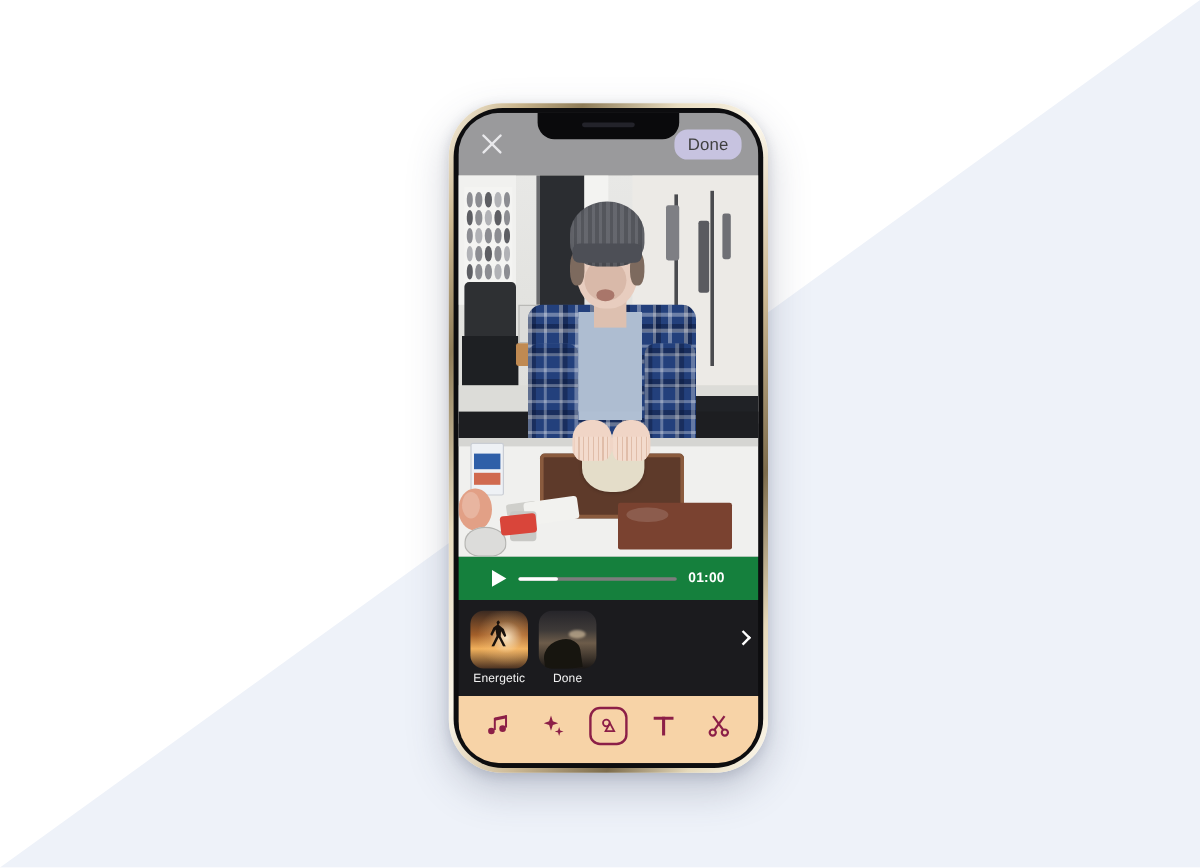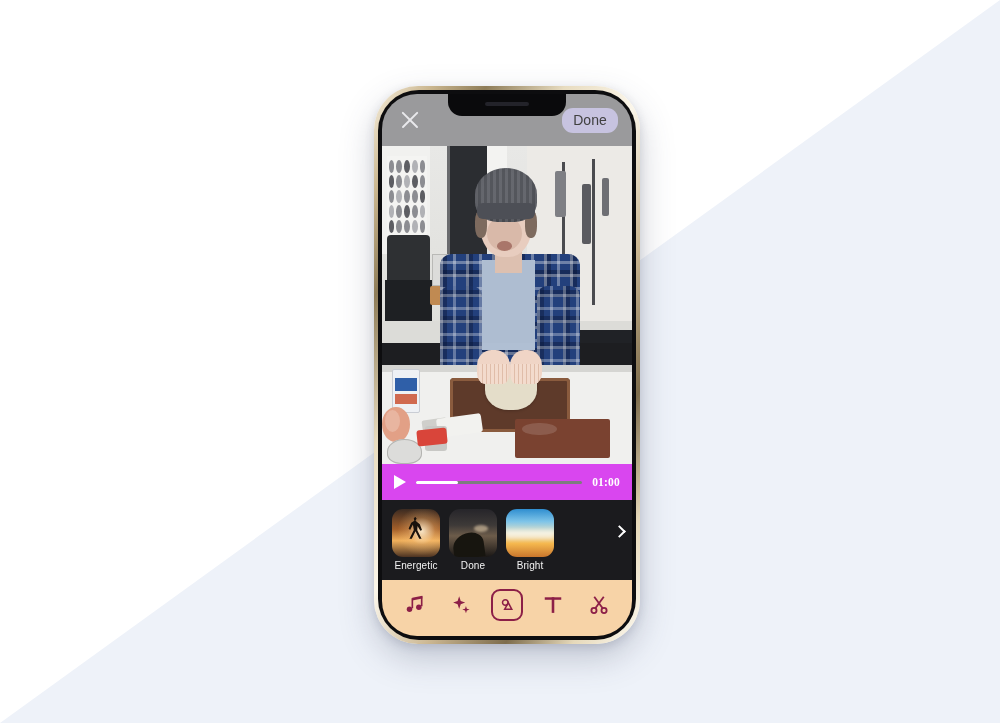--- a/index.html
+++ b/index.html
@@ -210,27 +210,26 @@
   .apple { left:0%; top:82%; width:11%; height:11%; background:#e2a086; border-radius:50%; }
   .apple-sh { left:1%; top:83%; width:6%; height:7%; background:rgba(255,255,255,.22); border-radius:50%; }
   .whisk { left:2%; top:92%; width:14%; height:8%; background:#dcdcda; border-radius:50% 50% 40% 40%;
            box-shadow: inset 0 0 0 1px #b4b4b1; }
   .peeler { left:14%; top:89%; width:12%; height:5%; background:#d9453a; border-radius:3px; transform:rotate(-6deg); }
   .cup { left:17%; top:88%; width:9%; height:8%; background:#c8c8c5; border-radius:3px; }
 
   
   .player {
     flex: 0 0 36px;
-    background: #d946ef;
+    background: #15803d;
     display: flex;
     align-items: center;
-    padding: 0 12px;
+    padding: 0 28px;
     gap: 10px;
     z-index: 20;
-    font-family: Liberation Serif, serif;
   }
   .play-icon {
     width: 0; height: 0;
     border-left: 12px solid #ffffff;
     border-top: 7px solid transparent;
     border-bottom: 7px solid transparent;
     cursor: pointer;
     flex: 0 0 auto;
   }
   .progress {
@@ -482,24 +481,20 @@
         <div class="filter-item">
           <div class="filter-thumb fx-energetic"></div>
           <div class="filter-label">Energetic</div>
         </div>
 
         <div class="filter-item">
           <div class="filter-thumb fx-mood"></div>
           <div class="filter-label">Done</div>
         </div>
 
-        <div class="filter-item">
-          <div class="filter-thumb fx-bright"></div>
-          <div class="filter-label">Bright</div>
-        </div>
 
 
         <div class="chevron-right"></div>
       </div>
 
       <div class="toolbar">
 
         <div class="tool-btn">
           <svg width="22" height="22" viewBox="0 0 24 24" fill="currentColor">
             <path d="M9 4.2 L20 2 L20 5 L9 7.2 Z"></path>

